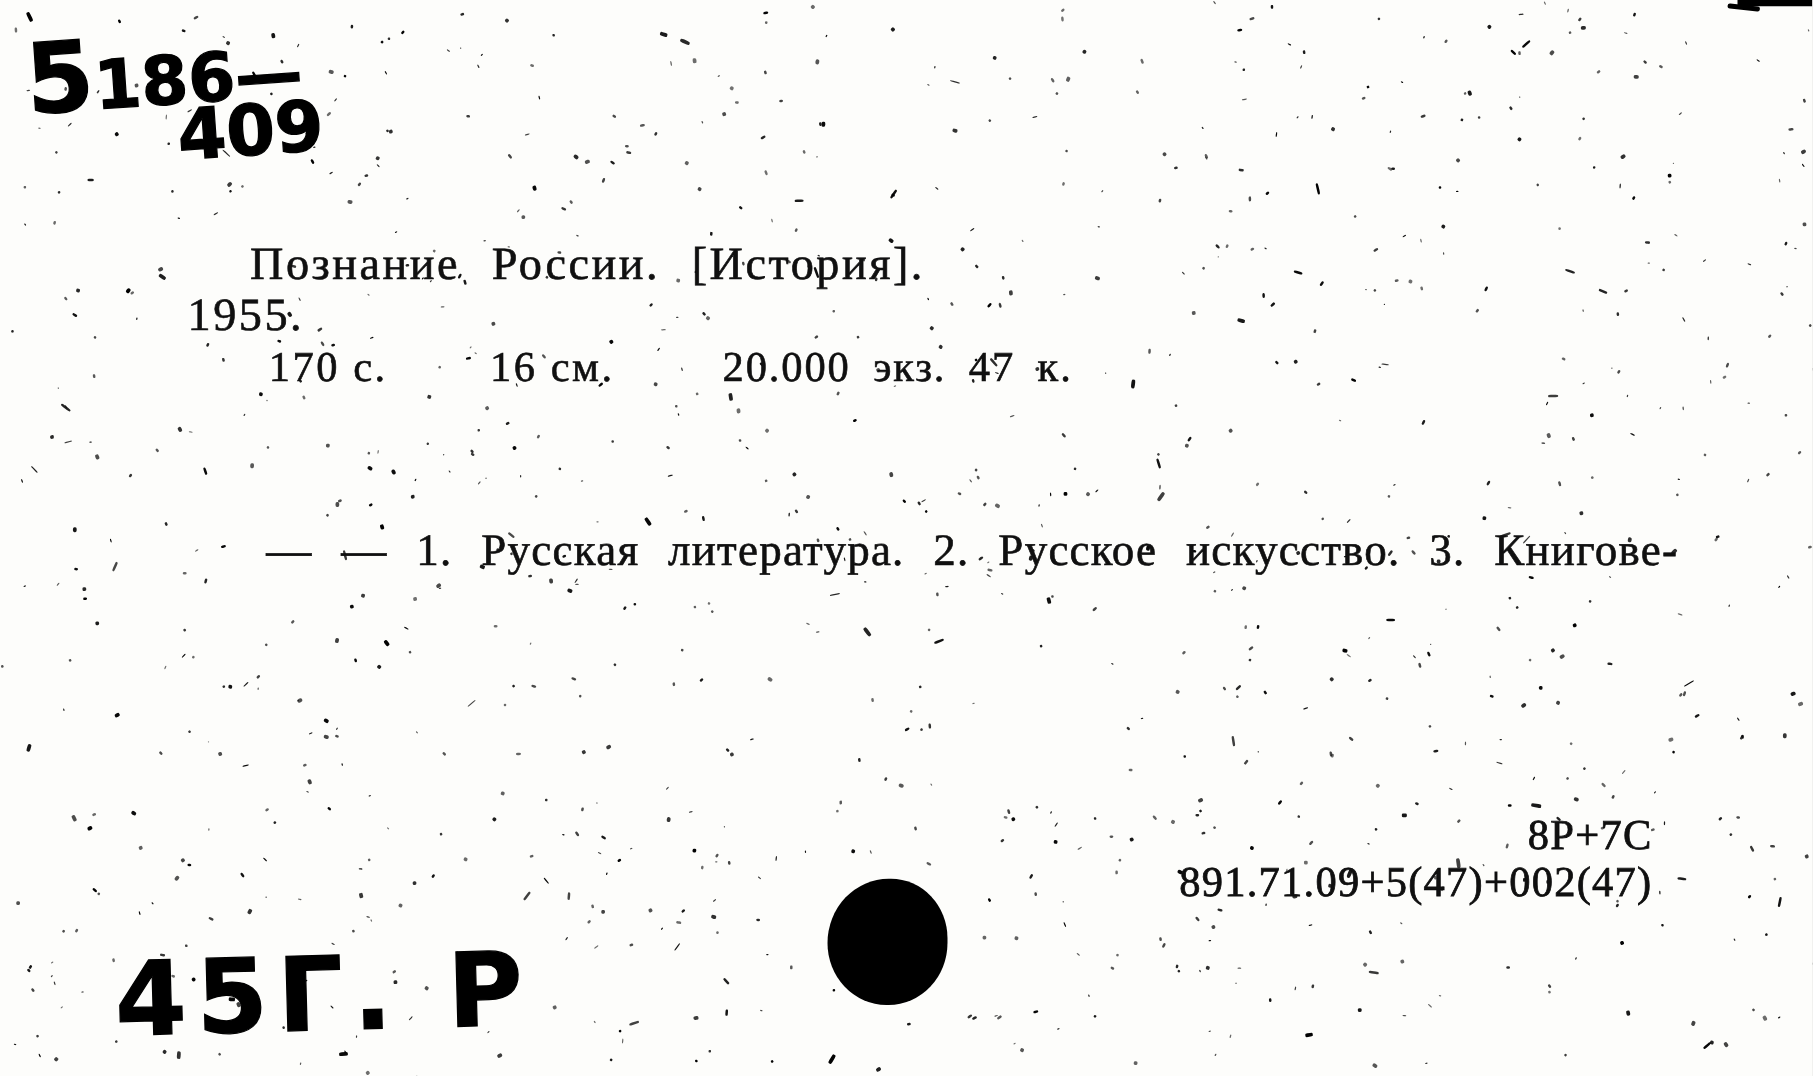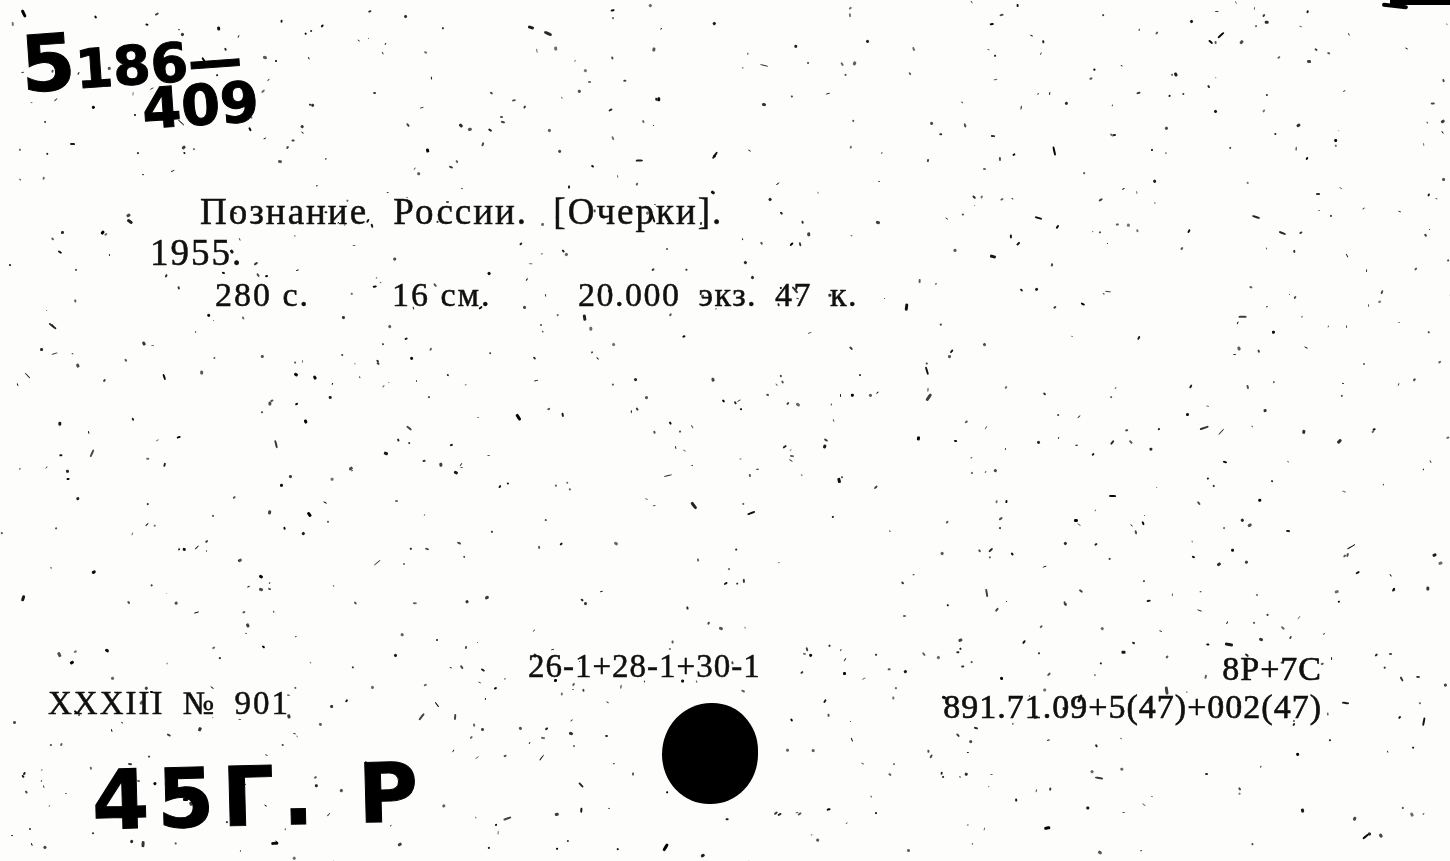--- a/index.html
+++ b/index.html
@@ -1128,30 +1128,29 @@
       <i style="left: 1217.3px; top: 33.8px; width: 7.9px; height: 2.2px; opacity: 0.96; transform: rotate(138deg); border-radius: 30%;"></i>
     </div>
   <div class="corner"></div>
 
   <div class="hand hand-top">
     <div class="num">5186—</div>
     <div class="den">409</div>
   </div>
 
 
-  <div class="line title-part1">Познание России. [Очерки].</div>
+  <div class="line title-part1">Познание России. [История].</div>
   <div class="line year">1955.</div>
 
-  <div class="line coll-pages">280 с.</div>
+  <div class="line coll-pages">170 с.</div>
   <div class="line coll-size">16 см.</div>
   <div class="line coll-run">20.000 экз. 47 к.</div>
 
-
-  <div class="line reg-l1b">26-1+28-1+30-1</div>
-  <div class="line reg-l2">XXXIII № 901</div>
+  <div class="line tracing1">— — 1. Русская литература. 2. Русское искусство. 3. Книгове-</div>
+
 
   <div class="class-block">
     <div>8Р+7С</div>
     <div>891.71.09+5(47)+002(47)</div>
   </div>
 
   <div class="hand hand-bottom">45Г. Р</div>
 
   <div class="blot"></div>
 

